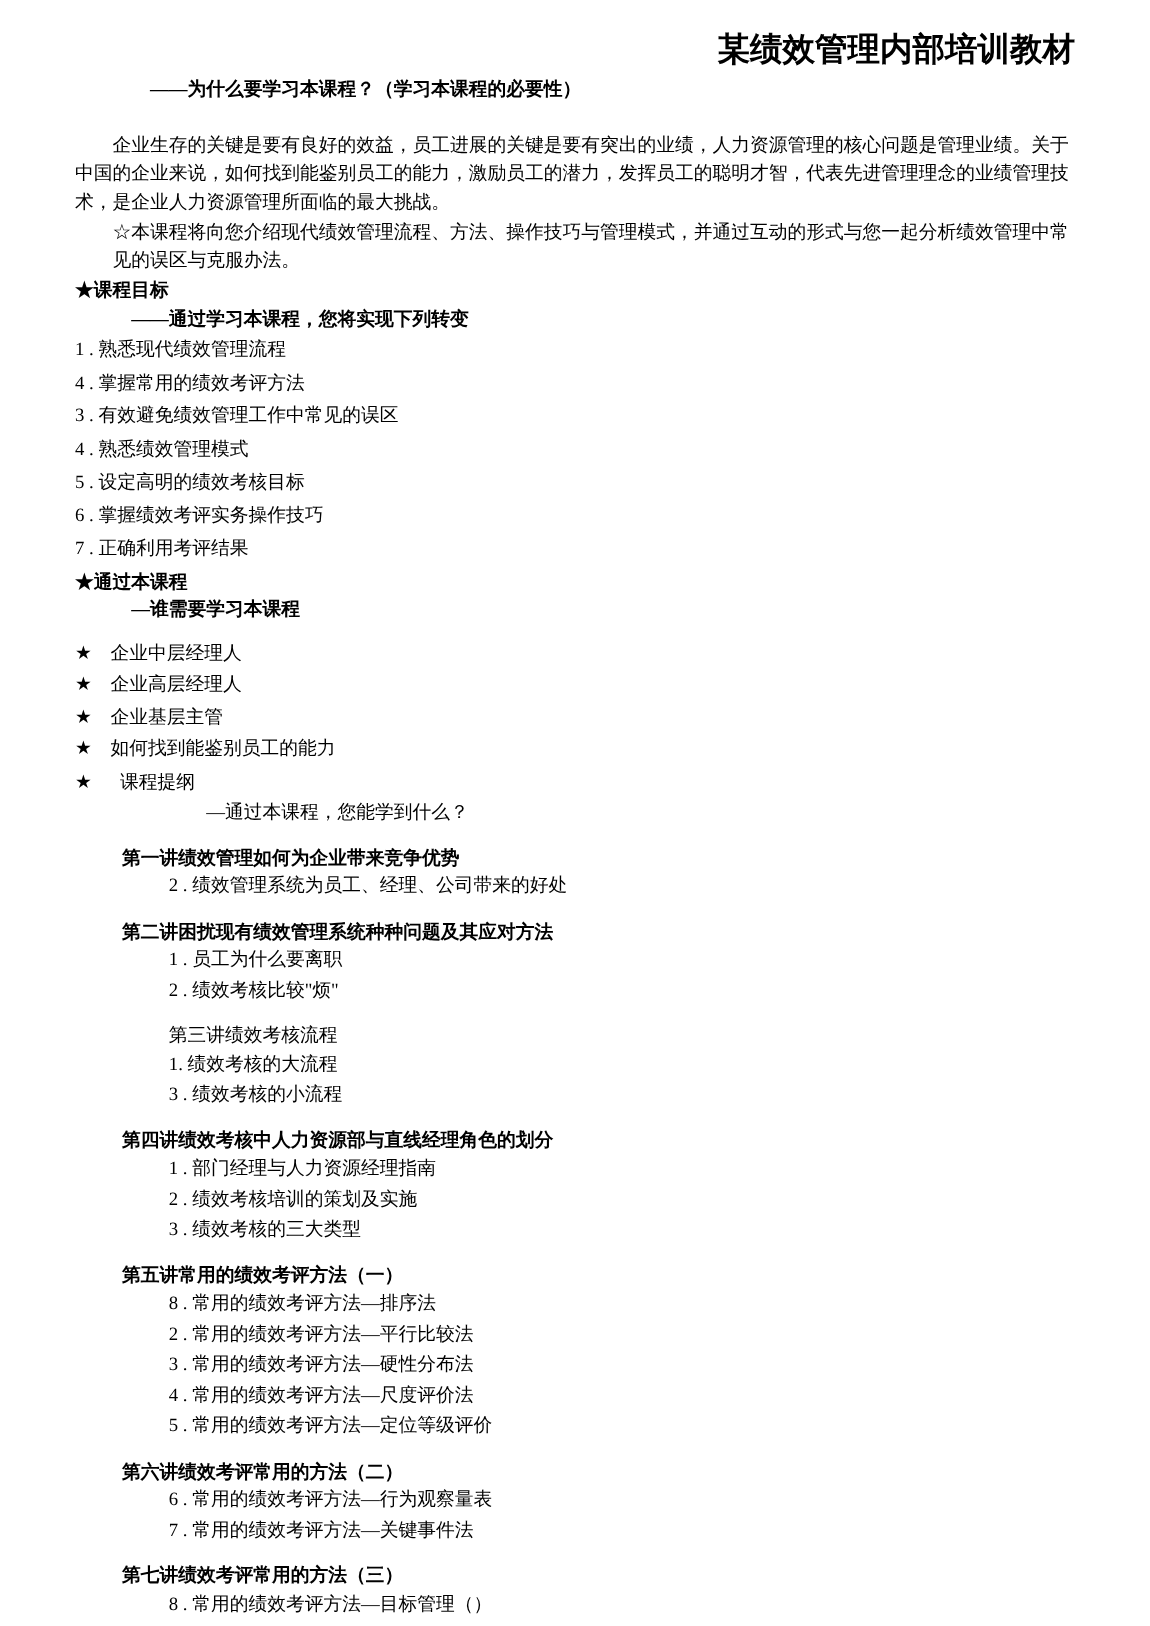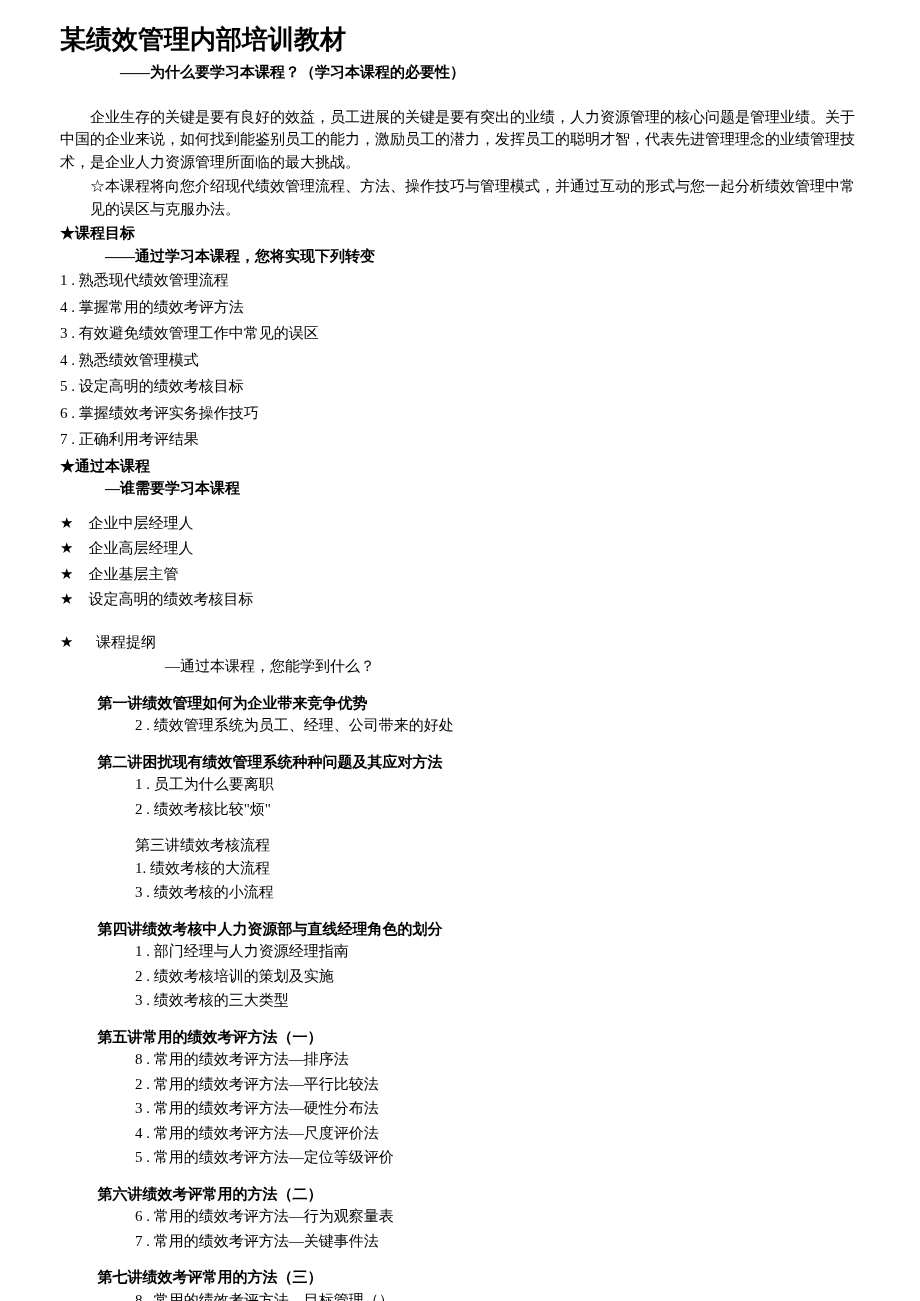--- a/index.html
+++ b/index.html
@@ -6,21 +6,21 @@
     body {
       font-family: "SimSun", "宋体", serif;
       font-size: 15px;
       line-height: 1.5;
       color: #000;
       background: #fff;
       width: 920px;
       padding: 20px 60px 40px 60px;
     }
     .title {
-      text-align: left;
+      text-align: right;
       font-size: 26px;
       font-family: "SimSun", serif;
       margin-bottom: 2px;
     }
     .subtitle {
       font-weight: bold;
       margin-left: 60px;
       margin-bottom: 22px;
     }
     .intro {
@@ -80,21 +80,21 @@
       margin-left: 5em;
       margin-top: 14px;
     }
     .lecture-items {
       list-style: none;
       margin-left: 5em;
     }
     .lecture-items li {
       margin-bottom: 2px;
     }
-    .spaced { margin-top: 20px; }
+    .spaced { margin-top: 4px; }
   </style>
 </head>
 <body>
 
 <h1 class="title">某绩效管理内部培训教材</h1>
 <div class="subtitle">——为什么要学习本课程？（学习本课程的必要性）</div>
 
 <p class="intro">企业生存的关键是要有良好的效益，员工进展的关键是要有突出的业绩，人力资源管理的核心问题是管理业绩。关于中国的企业来说，如何找到能鉴别员工的能力，激励员工的潜力，发挥员工的聪明才智，代表先进管理理念的业绩管理技术，是企业人力资源管理所面临的最大挑战。</p>
 <p class="intro2">☆本课程将向您介绍现代绩效管理流程、方法、操作技巧与管理模式，并通过互动的形式与您一起分析绩效管理中常见的误区与克服办法。</p>
 
@@ -109,21 +109,21 @@
   <li>6 . 掌握绩效考评实务操作技巧</li>
   <li>7 . 正确利用考评结果</li>
 </ul>
 
 <div class="section-header">★通过本课程</div>
 <div class="sub-header">—谁需要学习本课程</div>
 <ul class="star-list">
   <li>企业中层经理人</li>
   <li>企业高层经理人</li>
   <li>企业基层主管</li>
-  <li>设定高明的绩效考核目标</li>
+  <li>如何找到能鉴别员工的能力</li>
 </ul>
 
 <div class="outline-header spaced">课程提纲</div>
 <div class="outline-sub">—通过本课程，您能学到什么？</div>
 
 <div id="lectures">
     <div class="lecture-title">第一讲绩效管理如何为企业带来竞争优势</div>
     <ul class="lecture-items">
       <li>2 . 绩效管理系统为员工、经理、公司带来的好处</li>
     </ul>

